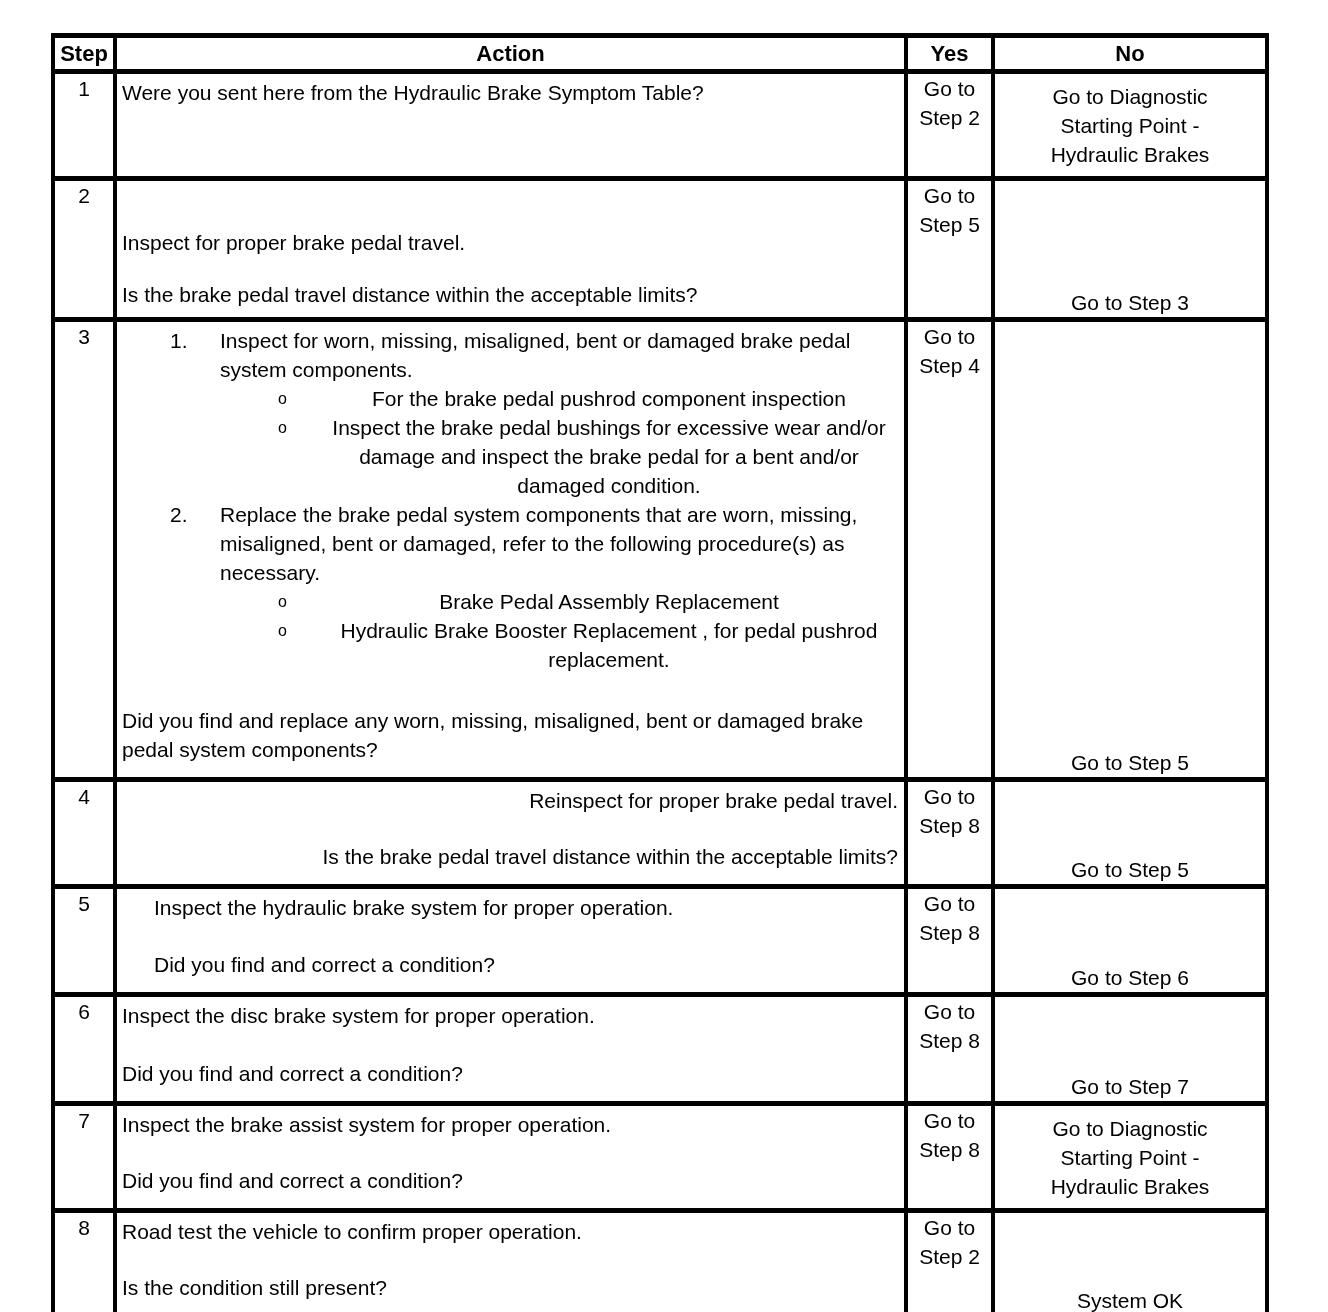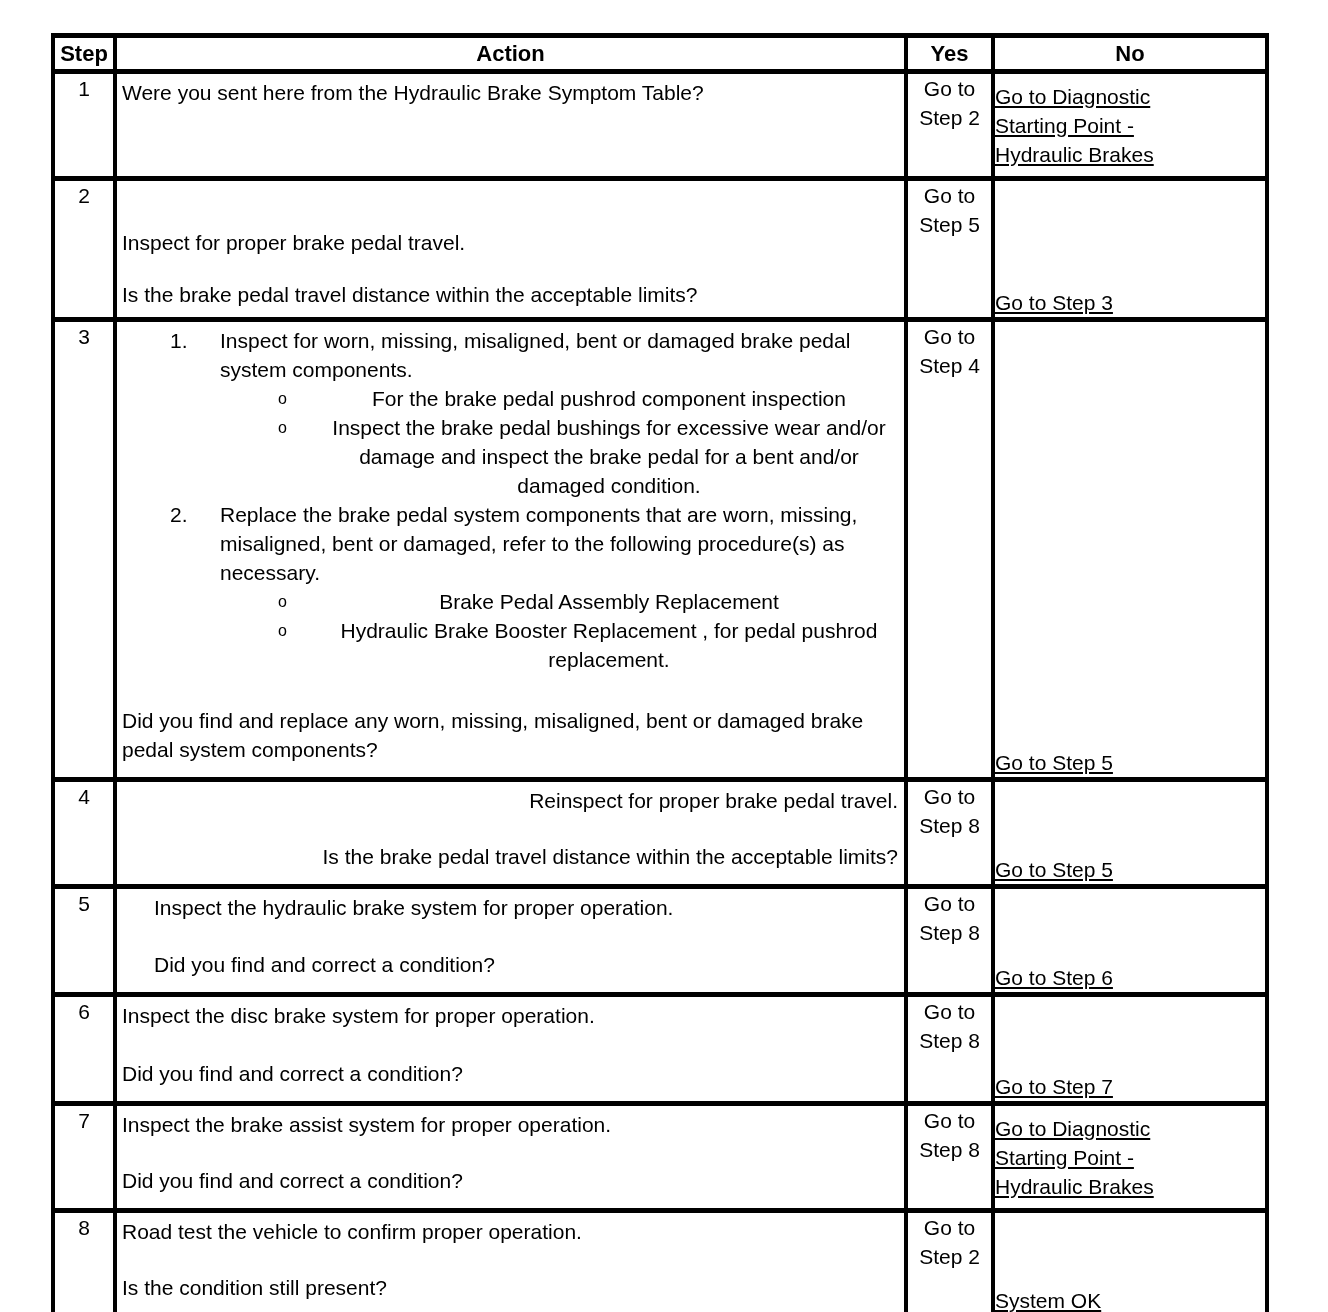--- a/index.html
+++ b/index.html
@@ -50,23 +50,22 @@
   td.step-cell {
     text-align: center;
     vertical-align: middle;
   }
   td.yes-cell {
     text-align: center;
     vertical-align: bottom;
     padding-bottom: 7px;
   }
   td.no-cell {
-    text-align: left;
+    text-align: center;
     padding-bottom: 7px;
-    text-decoration: underline;
   }
   td.no-cell.v-bottom { vertical-align: bottom; }
   td.no-cell.v-middle { vertical-align: middle; padding-bottom: 0; }
   .action-wrap {
     display: flex;
     flex-direction: column;
     justify-content: space-between;
     padding: 4px 6px 8px 5px;
   }
   .oli { display: flex; }

